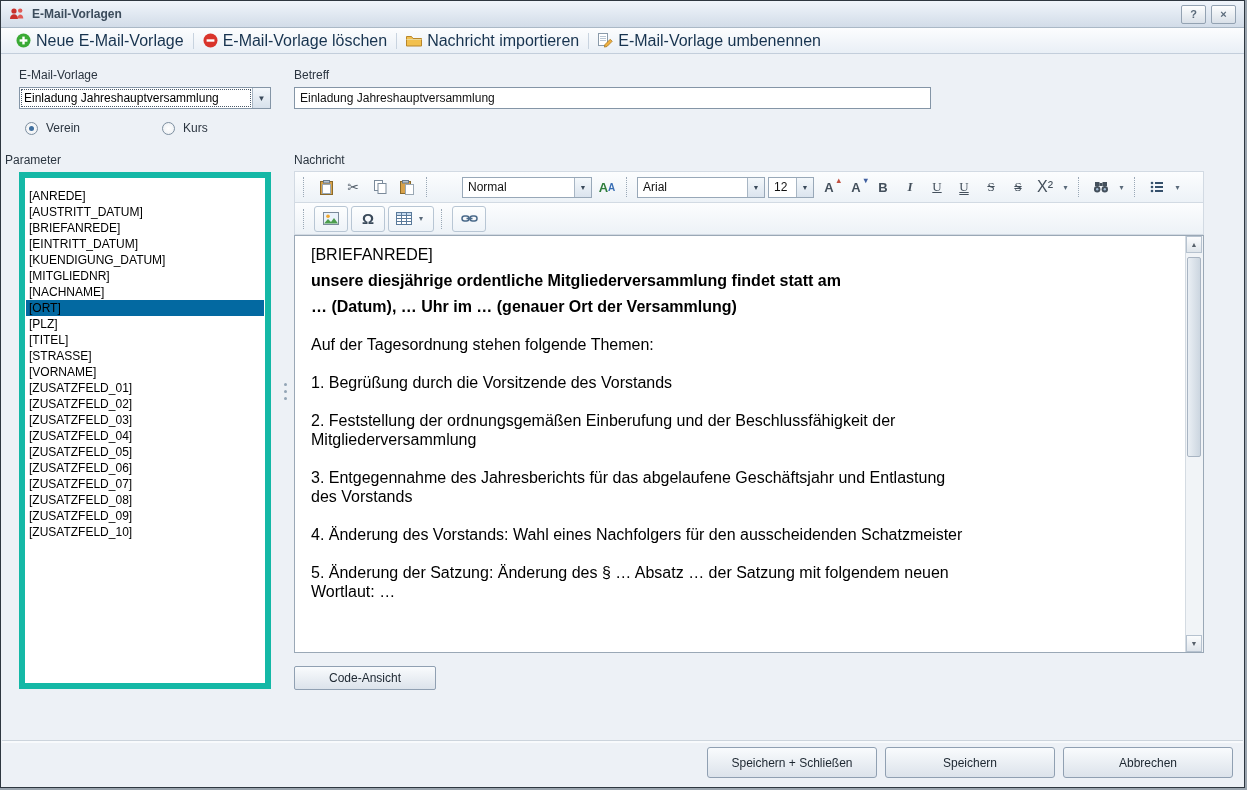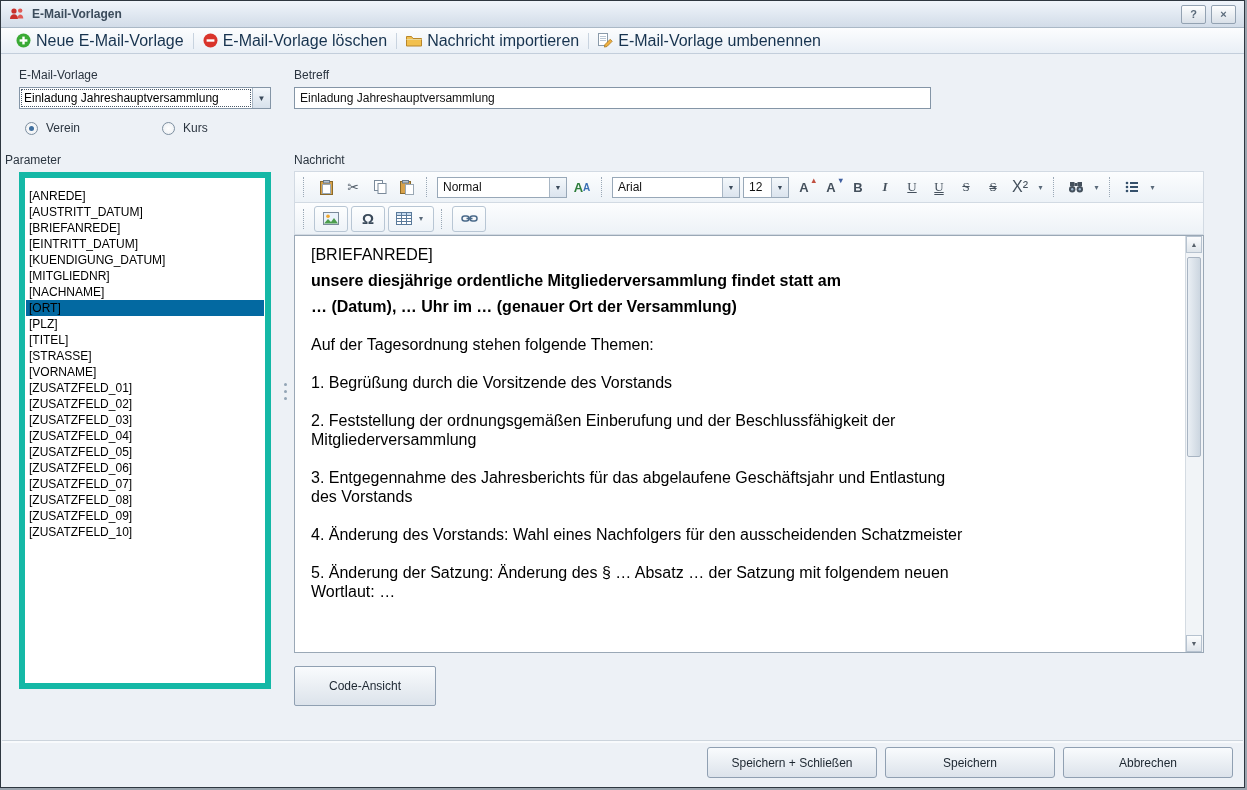--- a/index.html
+++ b/index.html
@@ -88,21 +88,21 @@
     top:-4px;right:-7px;}
   .aa1{font-weight:bold;font-size:13px;color:#2d7d3a;}
   .aa2{font-weight:bold;font-size:10px;color:#3a6fb5;}
   .mini-combo{display:flex;height:21px;border:1px solid #98a8b8;background:#fff;
     align-items:stretch;box-sizing:border-box;}
   .mini-combo .txt{font-size:12px;line-height:19px;padding:0 5px;flex:1;
     white-space:nowrap;overflow:hidden;color:#111;}
   .mini-combo .btn{width:16px;background:linear-gradient(#f4f8fb,#dbe4ee);
     border-left:1px solid #a8b6c4;display:flex;align-items:center;justify-content:center;
     font-size:7px;color:#3a4a5a;}
-  .w-style{width:130px;}
+  .w-style{width:130px;margin-left:25px;}
   .w-font{width:128px;}
   .w-size{width:46px;}
   .drop{font-size:8px;color:#5a6a7a;width:11px;height:22px;display:flex;
     align-items:center;justify-content:center;}
   .omega{font-size:15px;font-weight:bold;color:#3a4a5a;}
 
   
   .editor{position:absolute;left:293px;top:234px;width:910px;height:418px;background:#fff;
     border:1px solid #9aa8b6;box-sizing:border-box;}
   .editor-text{position:absolute;left:0;top:0;right:17px;bottom:0;overflow:hidden;
@@ -121,21 +121,21 @@
   .sc-up{top:0;}
   .sc-down{bottom:0;}
   .sc-thumb{position:absolute;left:1px;top:21px;width:14px;height:200px;
     background:linear-gradient(90deg,#eaeff4,#ccd6e0);border:1px solid #a8b4c2;
     border-radius:2px;box-sizing:border-box;}
 
   
   .push-btn{position:absolute;height:31px;border:1px solid #90a0b2;border-radius:3px;
     background:linear-gradient(#f9fbfd,#dce3eb);font-size:12px;color:#1c2630;
     display:flex;align-items:center;justify-content:center;box-sizing:border-box;}
-  .code-btn{left:293px;top:665px;width:142px;height:40px;border-radius:2px;}
+  .code-btn{left:293px;top:665px;width:142px;height:24px;border-radius:2px;}
   .footer-divider{position:absolute;left:1px;right:1px;top:739px;height:2px;
     border-top:1px solid #ccd4dc;background:#f8fafc;}
   .btn-saveclose{left:706px;top:746px;width:170px;}
   .btn-save{left:884px;top:746px;width:170px;}
   .btn-cancel{left:1062px;top:746px;width:170px;}
 </style>
 </head>
 <body>
 
 <div class="window">

